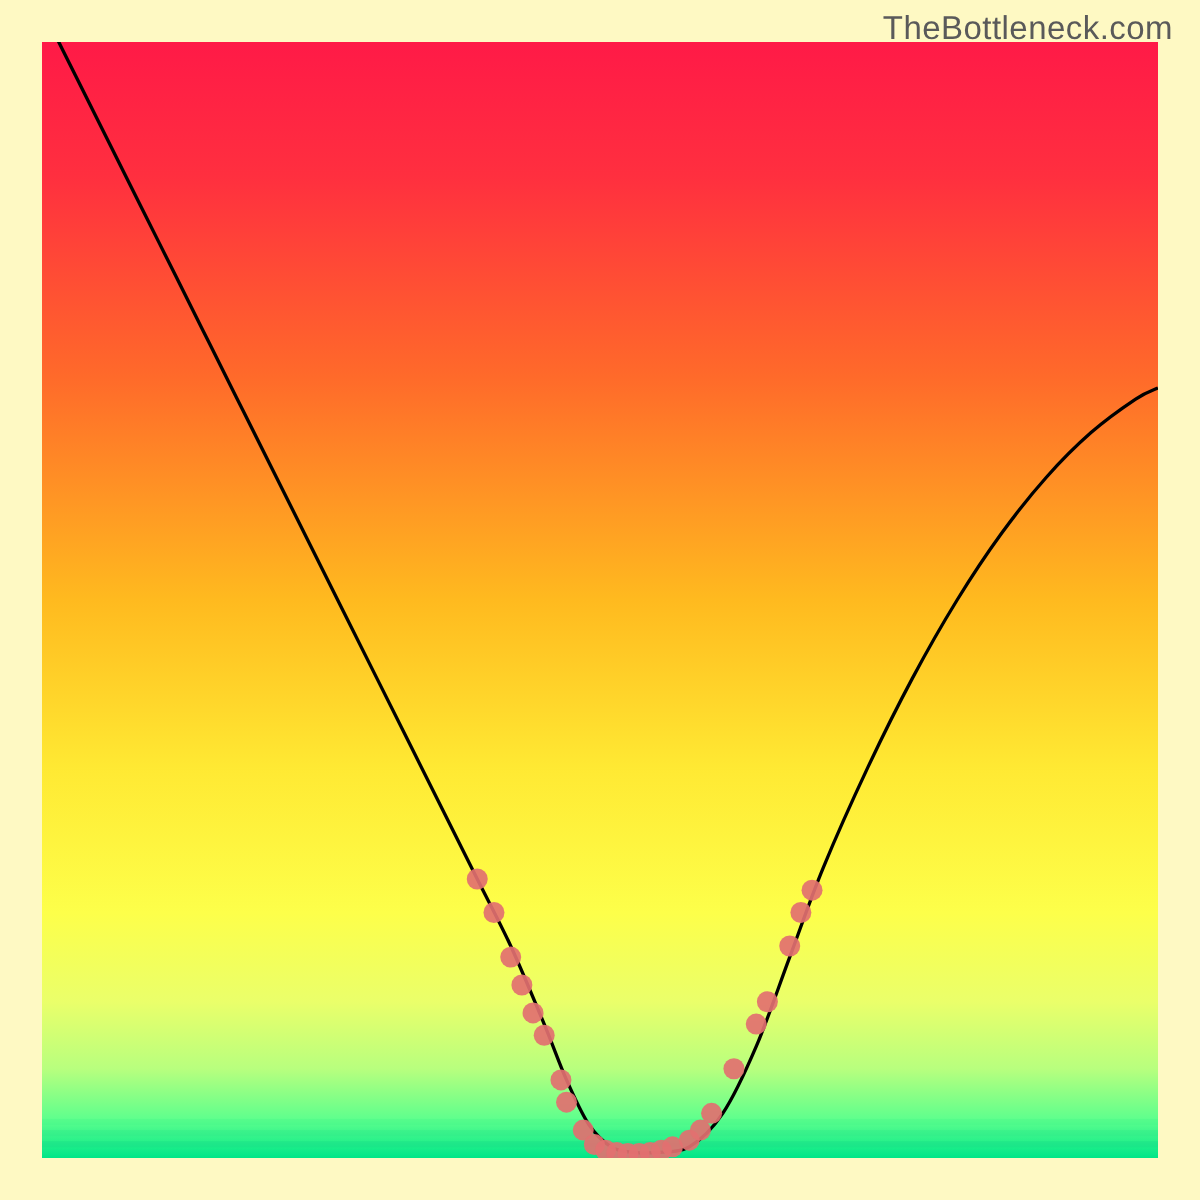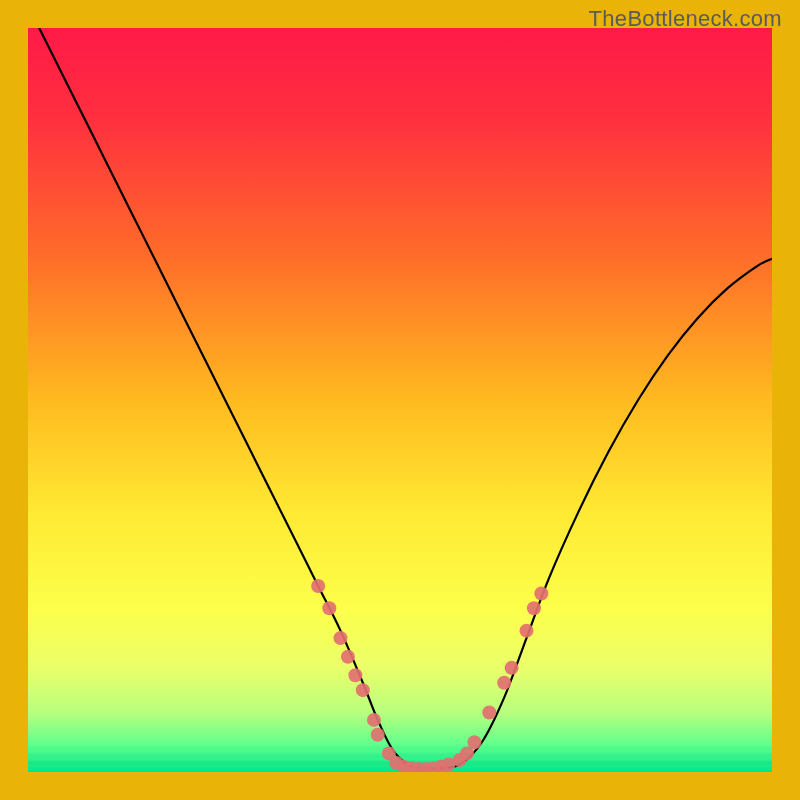--- a/index.html
+++ b/index.html
@@ -8,21 +8,21 @@
     width: 800px;
     height: 800px;
     background: #000;
     overflow: hidden;
     font-family: Arial, sans-serif;
   }
   .container {
     position: relative;
     width: 800px;
     height: 800px;
-    background: #eab308;
+    background: #fef9c3;
   }
   .watermark {
     position: absolute;
     top: 6px;
     right: 18px;
     color: #5a5a5a;
     font-size: 22px;
     font-weight: 500;
     z-index: 10;
     letter-spacing: 0.3px;

